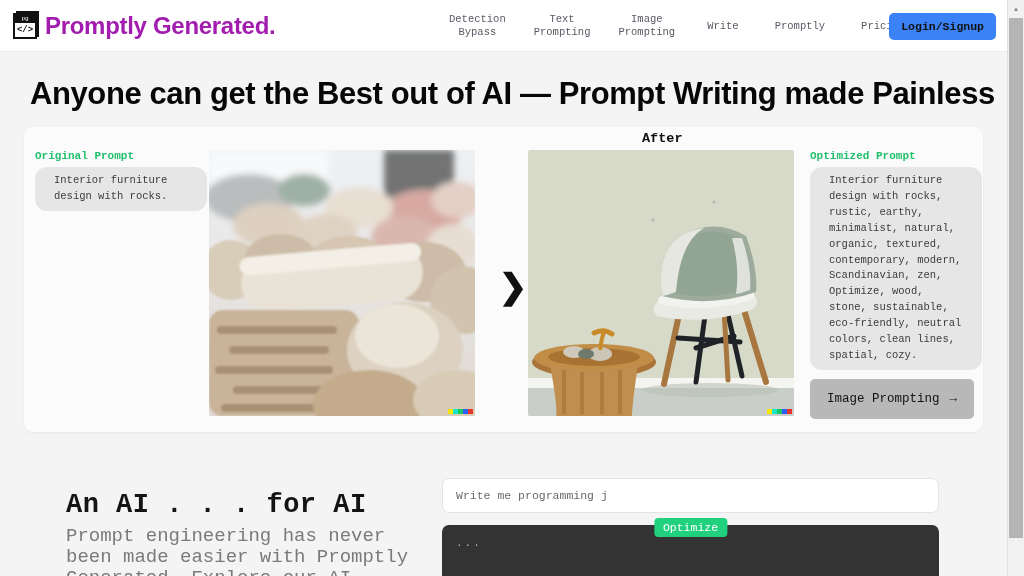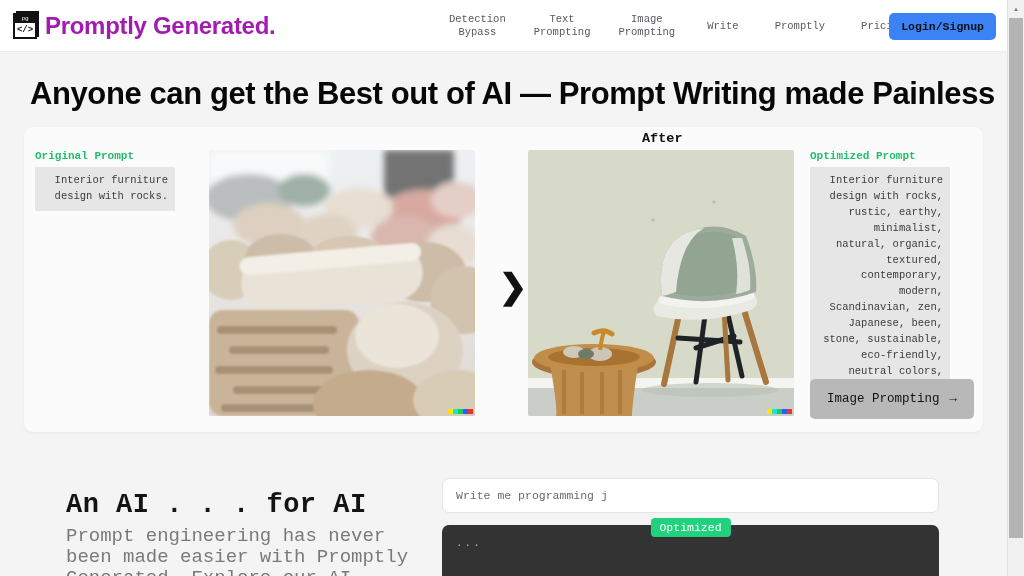--- a/index.html
+++ b/index.html
@@ -132,41 +132,40 @@
     font-size: 14px;
     font-weight: bold;
     color: #111;
   }
   .ba-label.before { left: 289px; font-family: "Liberation Sans", sans-serif; margin-top: 20px; }
   .ba-label.after  { left: 618px; font-family: "Liberation Mono", monospace; font-size: 13.5px; }
 
   .prompt-col {
     position: absolute;
     top: 23px;
-    width: 140px;
+    width: 172px;
   }
   .prompt-col.left  { left: 11px; }
   .prompt-col.right { left: 786px; }
   .prompt-title {
     font-family: "Liberation Mono", monospace;
     font-size: 11px;
     font-weight: bold;
     color: #1fbf6b;
     margin-bottom: 5px;
   }
   .prompt-box {
     background: #e6e6e6;
-    border-radius: 1px;
-    padding: 6px 7px;
+    border-radius: 12px;
+    padding: 6px 19px;
     font-family: "Liberation Mono", monospace;
     font-size: 10.5px;
     line-height: 15.9px;
     color: #3c3c3c;
     word-wrap: break-word;
-    text-align: right;
   }
   .img-frame {
     position: absolute;
     top: 23px;
     width: 266px; height: 266px;
     border-radius: 2px;
     overflow: hidden;
   }
   .img-frame.left  { left: 185px; }
   .img-frame.right { left: 504px; }
@@ -462,39 +461,39 @@
           <i style="background:#ffe800"></i>
             <i style="background:#19e6c8"></i>
             <i style="background:#17c964"></i>
             <i style="background:#2b5ef7"></i>
             <i style="background:#e8342a"></i>
         </div>
       </div>
 
       <div class="prompt-col right">
         <div class="prompt-title">Optimized Prompt</div>
-        <div class="prompt-box">Interior furniture design with rocks, rustic, earthy, minimalist, natural, organic, textured, contemporary, modern, Scandinavian, zen, Japanese, been, stone, sustainable, eco-friendly, neutral colors, clean lines, spatial, cozy.</div>
+        <div class="prompt-box">Interior furniture design with rocks, rustic, earthy, minimalist, natural, organic, textured, contemporary, modern, Scandinavian, zen, Optimize, wood, stone, sustainable, eco-friendly, neutral colors, clean lines, spatial, cozy.</div>
       </div>
 
       <button class="ip-btn">
         <span>Image Prompting</span>
         <span>→</span>
       </button>
     </div>
 
     <div class="lower">
       <div class="lower-left">
         <div class="ai-title">An AI . . . for AI</div>
         <div class="ai-body">Prompt engineering has never been made easier with Promptly Generated. Explore our AI Prompt Engineer and tailor any</div>
       </div>
 
       <div class="lower-right">
         <input class="write-input" type="text" value="Write me programming j" style="">
         <div class="optimize-wrap">
-          <button class="optimize-btn">Optimized</button>
+          <button class="optimize-btn">Optimize</button>
         </div>
         <div class="code-panel">...</div>
       </div>
     </div>
 
   </div>
 
   <div id="scrollbar">
     <div id="scroll-up">▴</div>
     <div id="scroll-thumb"></div>

